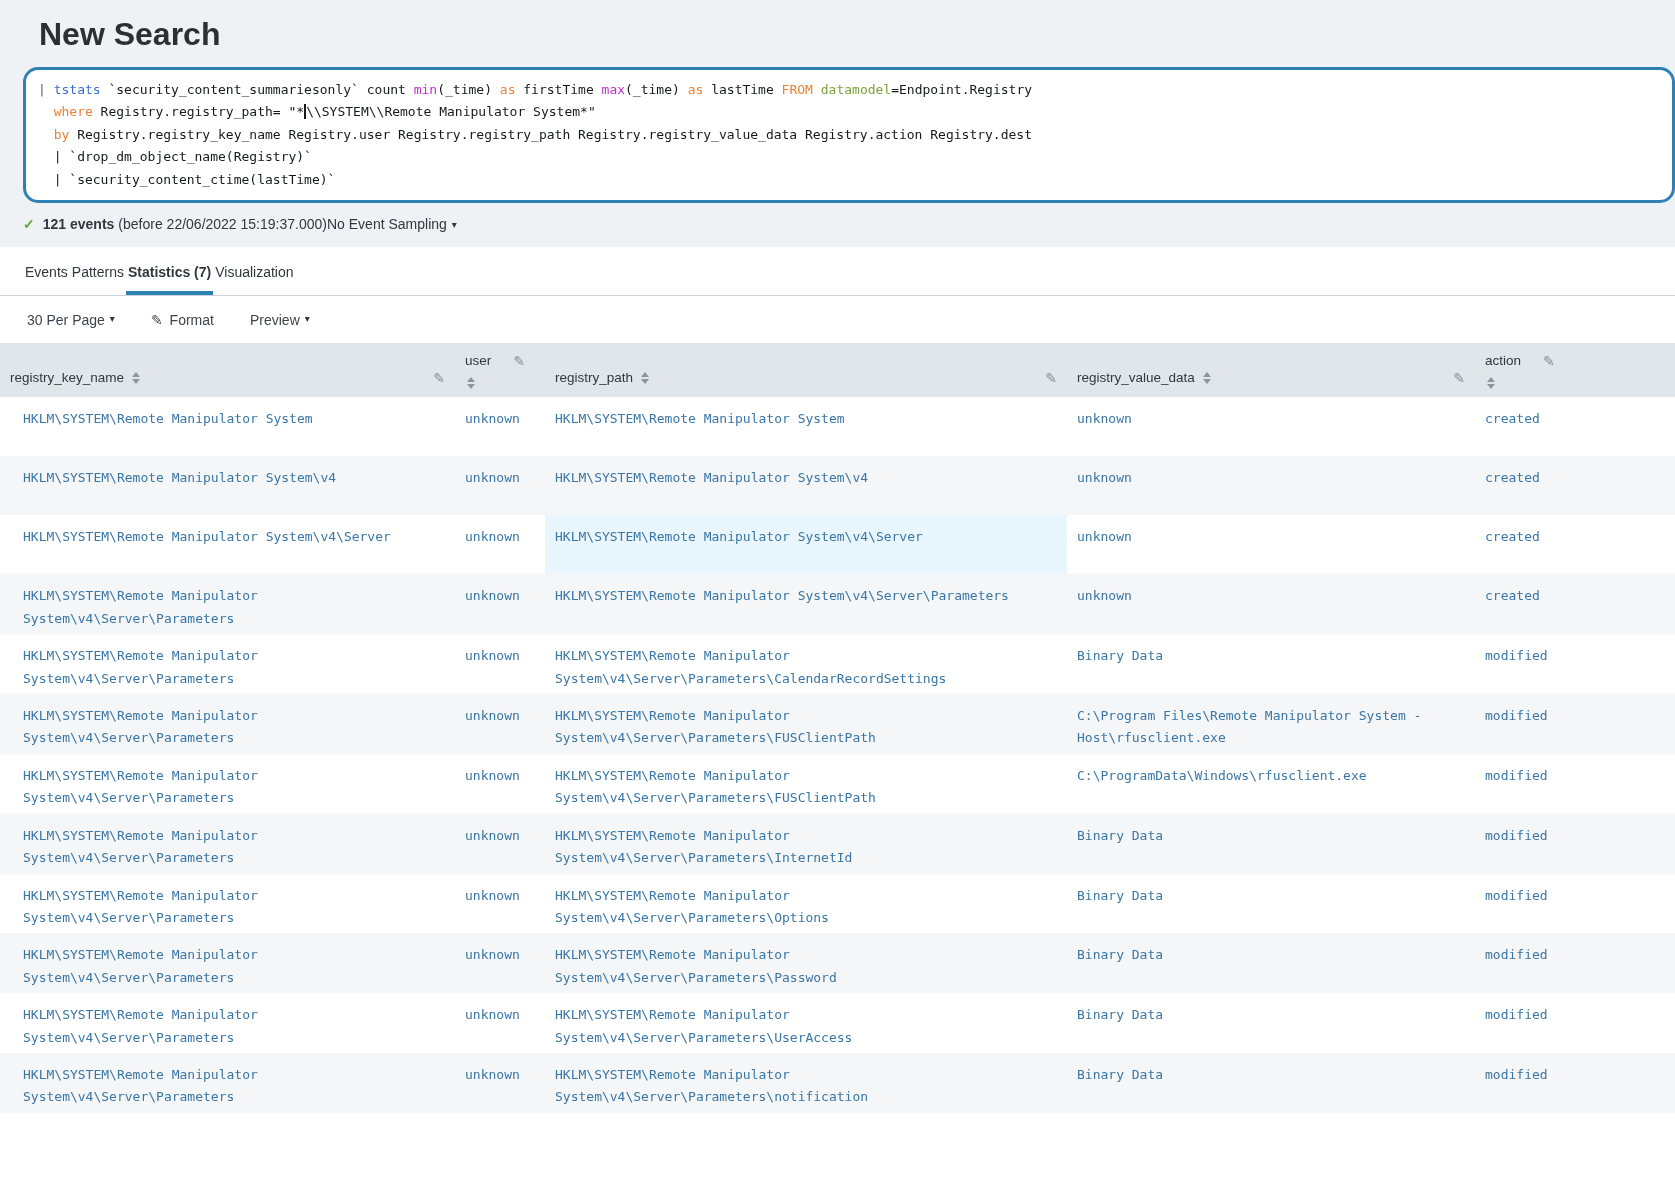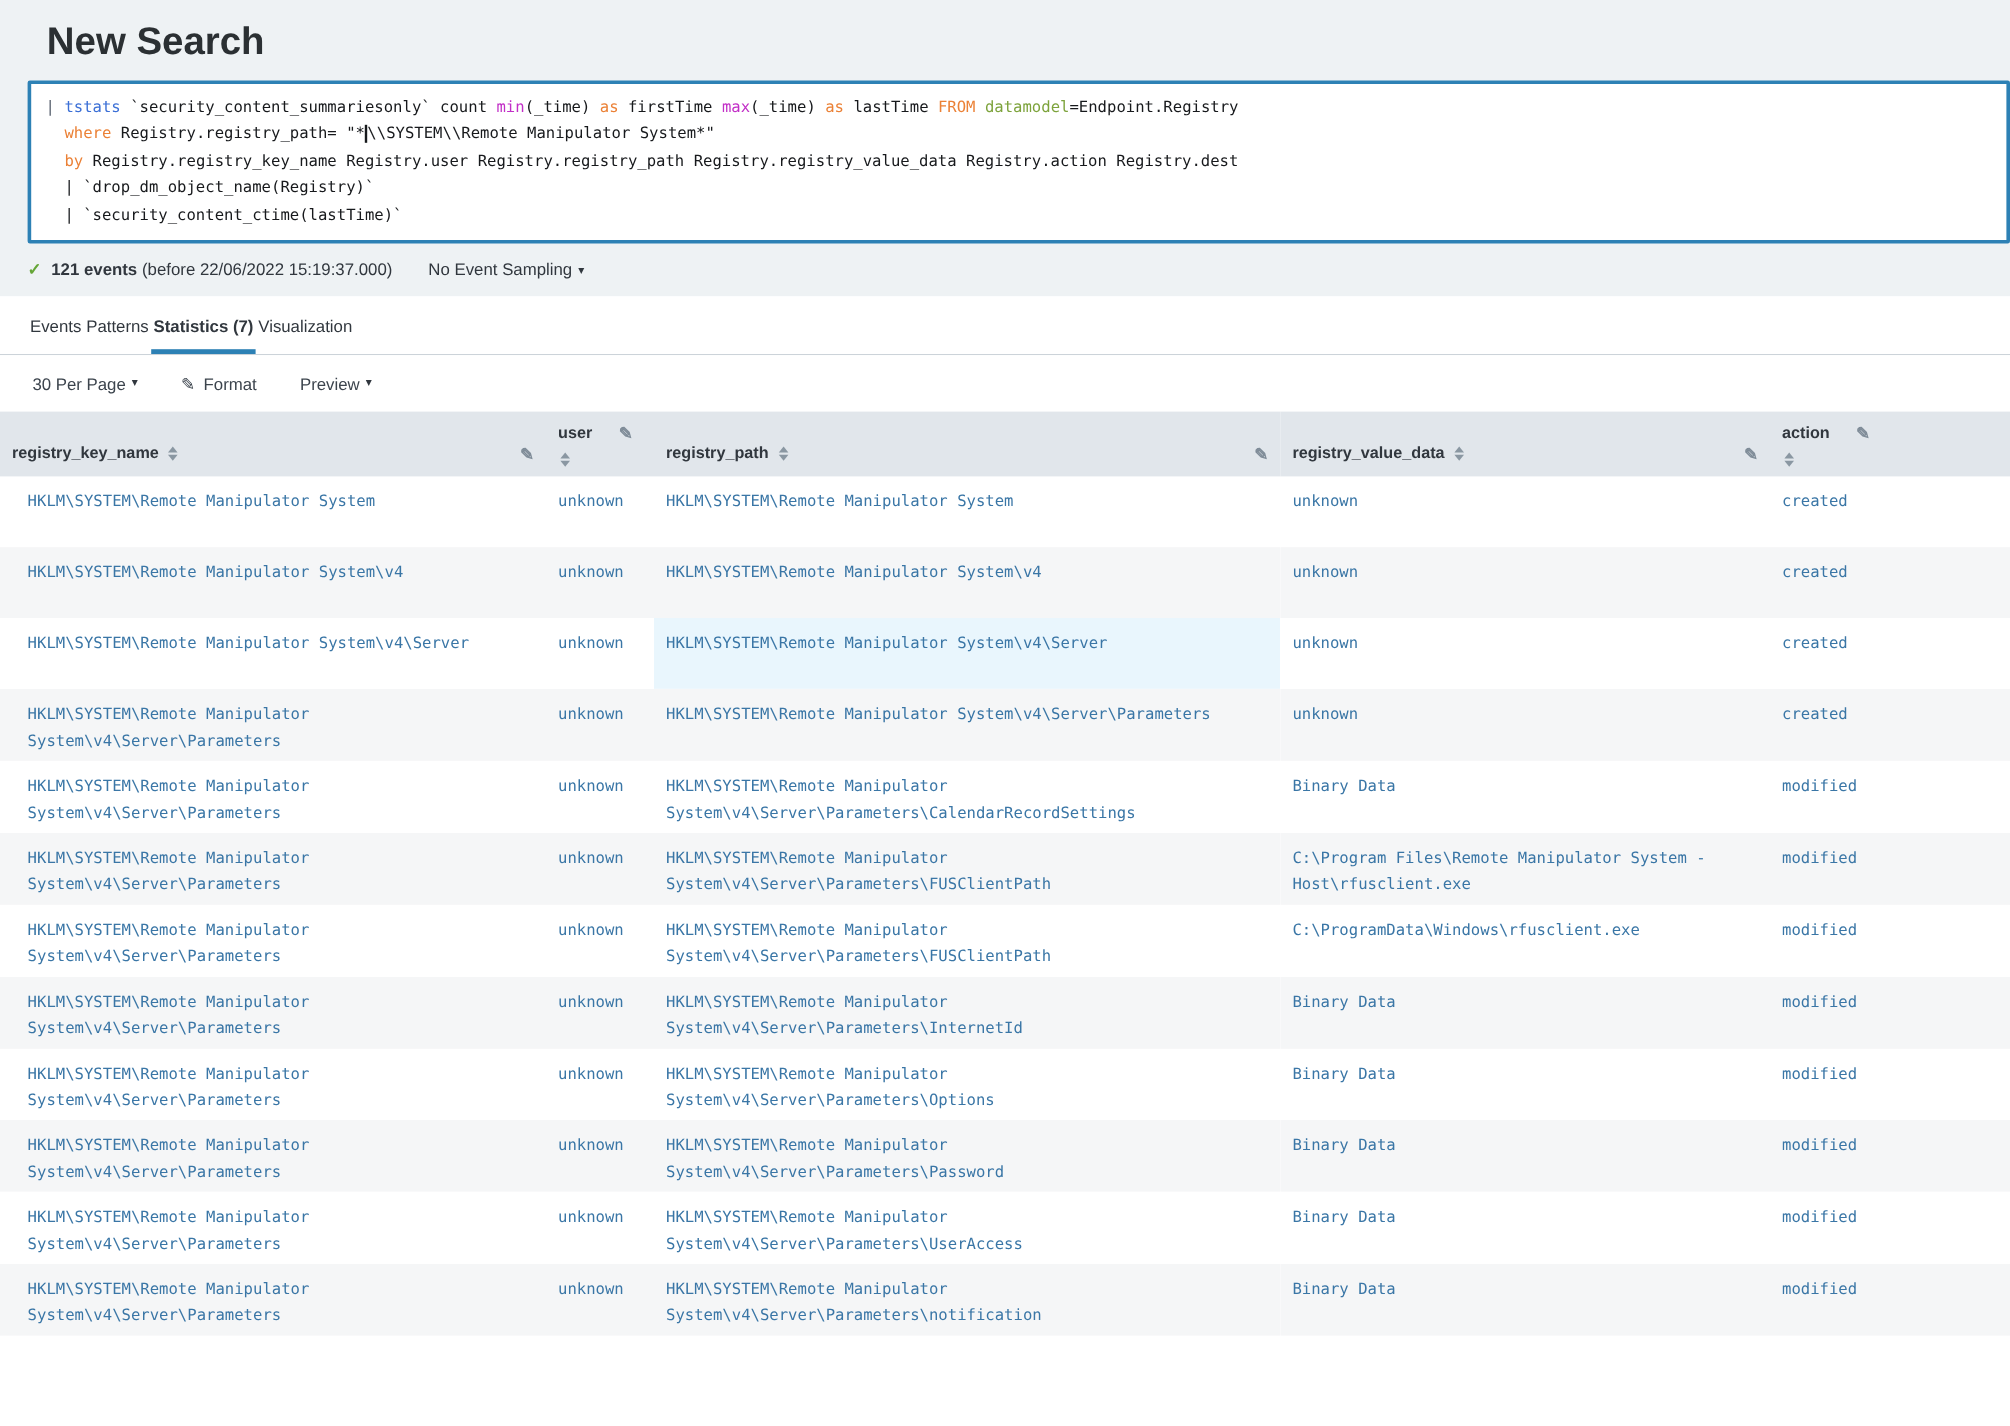--- a/index.html
+++ b/index.html
@@ -12,51 +12,51 @@
   html,body{margin:0;padding:0}
   body{
     width:1675px;height:1188px;overflow:hidden;background:#fff;
     font-family:"Liberation Sans",sans-serif;color:#31373e;
   }
   
   .topbar{background:#eef2f4;padding:14px 0 15px 0}
   .page-title{font-size:32px;font-weight:bold;color:#2b3033;margin:2px 0 14px 39px}
   .searchbox{
     margin-left:23px;width:calc(100% - 23px);
-    background:#fff;border:3px solid var(--accent-blue);border-radius:2px;
+    background:#fff;border:3px solid var(--accent-blue);border-radius:15px;
     padding:9px 12px;
     font-family:"DejaVu Sans Mono",monospace;font-size:13px;line-height:22.4px;
     color:#17191c;cursor:text;
   }
   .qline{white-space:pre}
   .tk-plain{color:#17191c}
   .tk-cmd{color:var(--syntax-command)}
   .tk-kw{color:var(--syntax-keyword)}
   .tk-fn{color:var(--syntax-function)}
   .tk-dm{color:var(--syntax-datamodel)}
   .tk-pipe{color:#5a6370}
   .cursor{display:inline-block;width:2px;height:15px;background:#17191c;vertical-align:text-bottom}
   .events-line{margin:13px 0 0 23px;font-size:14px;display:flex;align-items:center}
   .check{color:var(--success-green);font-weight:bold;margin-right:8px}
   .count-bold{font-weight:bold;margin-right:4px}
-  .sampling{margin-left:30px;cursor:pointer}
+  .sampling{cursor:pointer}
   .caret{font-size:10px;margin-left:5px;color:#31373e;position:relative;top:-1px}
   
   .tabs{background:#fff;border-bottom:1px solid #ccd3d9;padding-left:23px;display:flex;height:49px;align-items:flex-end}
   .tab{font-size:14px;color:#31373e;padding:0 2px 15px;cursor:pointer}
   .tab.active{font-weight:bold;border-bottom:4px solid var(--accent-blue);padding-bottom:11px}
   
   .toolbar{height:47px;display:flex;align-items:center;padding-left:27px;gap:36px;background:#fff}
   .tool-btn{font-size:14px;color:#3c444d;cursor:pointer;display:flex;align-items:center}
   .tool-btn .pen{margin-right:7px}
   
   table{width:1675px;border-collapse:collapse;table-layout:fixed;
         font-family:"DejaVu Sans Mono",monospace;font-size:13px;line-height:22.4px}
   thead th{background:var(--header-bg);font-family:"Liberation Sans",sans-serif;
-        font-size:13.5px;font-weight:bold;color:#31373e;height:52px;
+        font-size:13.5px;font-weight:normal;color:#31373e;height:52px;
         padding:7px 10px 8px;text-align:center}
   thead th:first-child{}
   th.wide{vertical-align:bottom}
   th.narrow{vertical-align:top}
   .hrow{display:flex;align-items:center}
   .hrow .grow{flex:1}
   .h-label{white-space:nowrap}
   .pencil{color:#7f8c98;font-size:14px;cursor:pointer;font-style:normal}
   .narrow .pencil{margin-left:22px}
   .sort{display:inline-flex;flex-direction:column;gap:2px;margin-left:8px;cursor:pointer}

